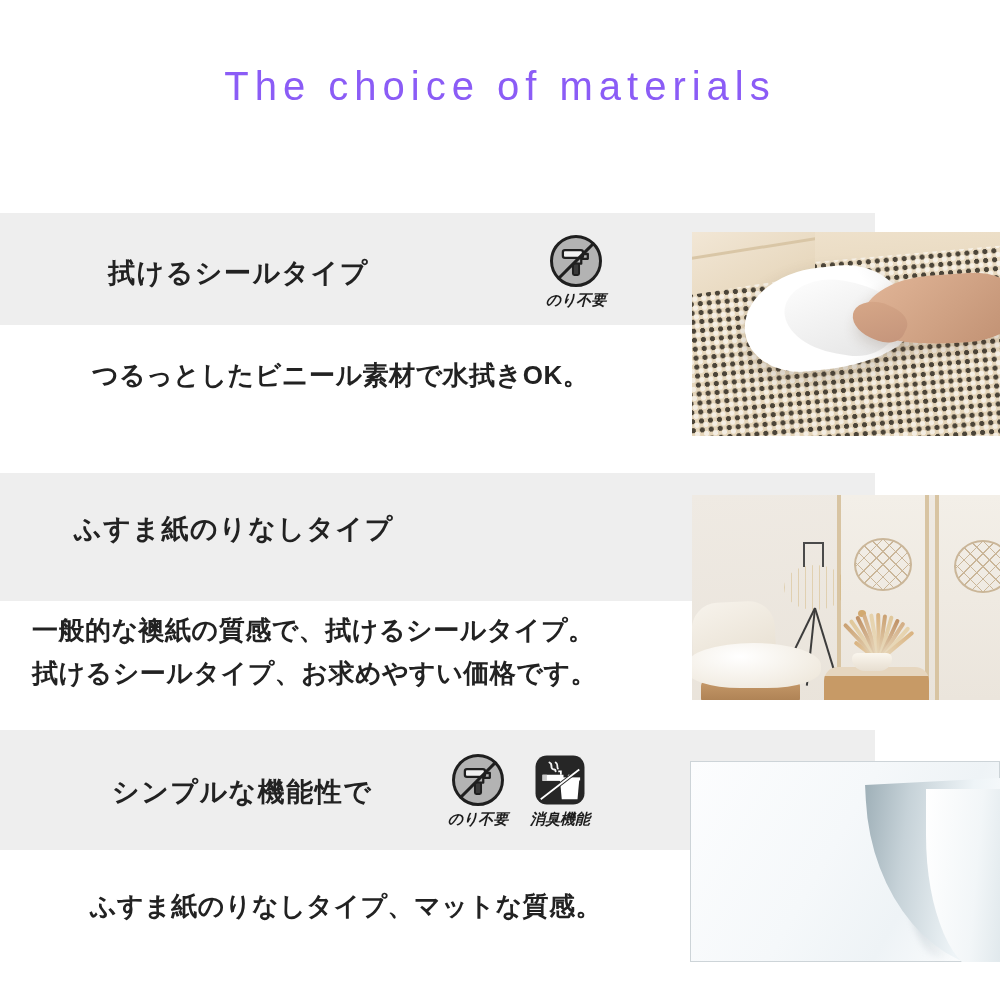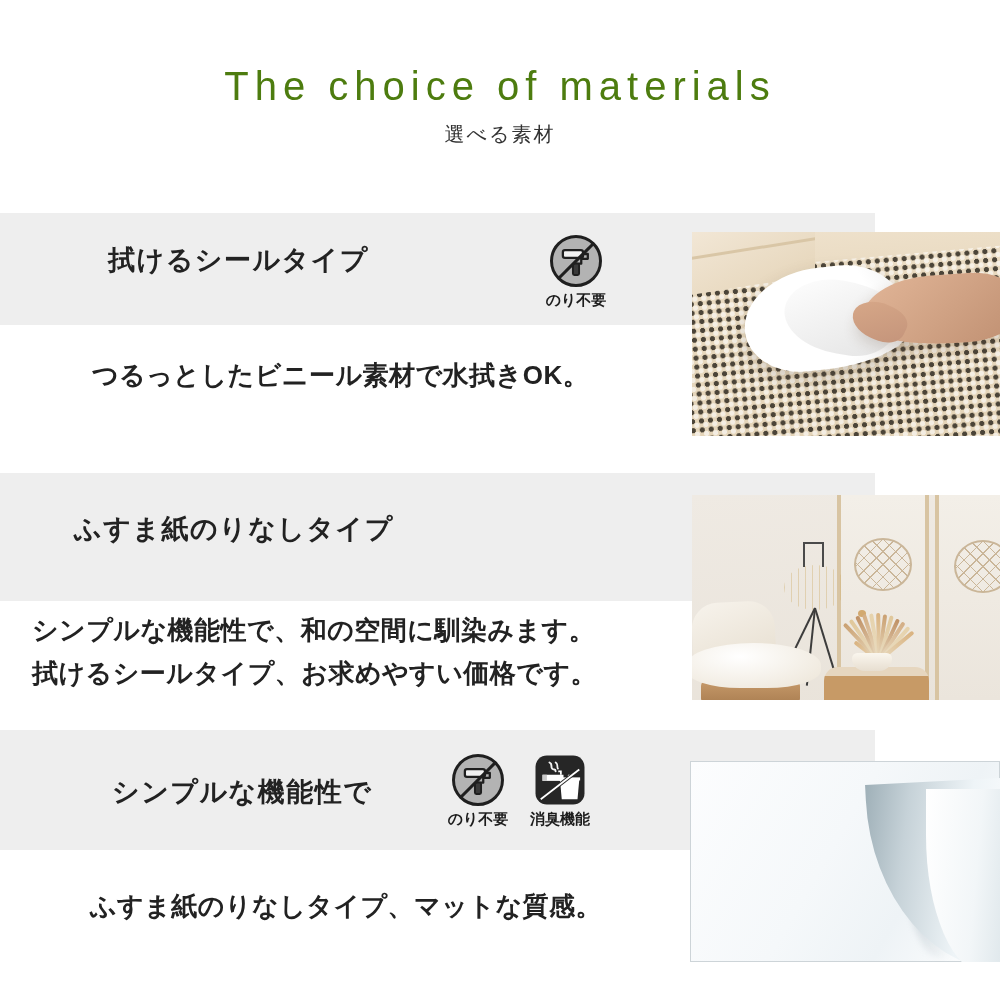--- a/index.html
+++ b/index.html
@@ -11,21 +11,21 @@
     overflow: hidden;
   }
   #page { position: relative; width: 1000px; height: 1000px; overflow: hidden; }
 
   
   .header { position: absolute; left: 0; top: 0; width: 1000px; text-align: center; }
   .header-title {
     font-size: 40px;
     letter-spacing: 6px;
     font-weight: 400;
-    color: #4d7c0f;
+    color: #8b5cf6;
     margin-top: 64px;
     line-height: 1.1;
     white-space: nowrap;
   }
   .header-sub {
     font-size: 20px;
     letter-spacing: 2px;
     color: #333;
     margin-top: 13px;
   }
@@ -46,20 +46,21 @@
     font-weight: 700;
     letter-spacing: 1.5px;
     color: #222;
     white-space: nowrap;
   }
   .badges {
     position: absolute;
     display: flex;
     gap: 14px;
     align-items: flex-start;
+    font-style: italic;
   }
   .badge { width: 68px; text-align: center; }
   .badge-icon { width: 56px; height: 56px; margin: 0 auto; display: block; }
   .badge-label {
     font-size: 15px;
     font-weight: 700;
     color: #1c1c1c;
     margin-top: 2px;
     letter-spacing: 0px;
     white-space: nowrap;
@@ -237,27 +238,26 @@
     filter: blur(3px);
   }
 </style>
 </head>
 <body>
 
 <div id="page">
 
   <div class="header">
     <div class="header-title">The choice of materials</div>
-    <div class="header-sub">選べる素材</div>
   </div>
 
   <div class="card" style="top:0;">
     <div class="band" style="top:213px;height:112px;width:875px;">
       <div class="band-inner">
-        <div class="card-title" style="left:108px;top:29px;">拭けるシールタイプ</div>
+        <div class="card-title" style="left:108px;top:42px;">拭けるシールタイプ</div>
         <div class="badges" style="left:542px;top:20px;">
           <div class="badge">
             <svg class="badge-icon" viewBox="0 0 64 64">
               <circle cx="32" cy="32" r="28" fill="#b3b3b3" stroke="#1f1f1f" stroke-width="3.4"></circle>
               <rect x="17" y="19.5" width="23" height="9" rx="2.4" fill="#f2f2f2" stroke="#1f1f1f" stroke-width="2.6"></rect>
               <path d="M40 24 h5.5 v5.5 h-7.5" fill="none" stroke="#1f1f1f" stroke-width="2.6" stroke-linejoin="round"></path>
               <path d="M38 29.5 v5.5 h-6" fill="none" stroke="#1f1f1f" stroke-width="2.6" stroke-linejoin="round"></path>
               <rect x="28.5" y="35" width="7" height="13" rx="1.6" fill="#3a3a3a" stroke="#1f1f1f" stroke-width="2.2"></rect>
               <line x1="12" y1="52" x2="52" y2="12" stroke="#1f1f1f" stroke-width="3.6"></line>
             </svg>
@@ -277,21 +277,21 @@
       <div class="p1-thumb"></div>
     </div>
   </div>
 
   <div class="card" style="top:0;">
     <div class="band" style="top:473px;height:128px;width:875px;">
       <div class="band-inner">
         <div class="card-title" style="left:74px;top:38px;">ふすま紙のりなしタイプ</div>
       </div>
     </div>
-    <div class="desc" style="left:32px;top:612px;">シンプルな機能性で、和の空間に馴染みます。</div>
+    <div class="desc" style="left:32px;top:612px;">一般的な襖紙の質感で、拭けるシールタイプ。</div>
     <div class="desc" style="left:32px;top:655px;">拭けるシールタイプ、お求めやすい価格です。</div>
     <div class="photo" style="left:692px;top:495px;width:308px;height:205px;">
       <div class="p2-wall"></div>
       <div class="p2-fusuma p2-f1"></div>
       <div class="p2-fusuma p2-f2"></div>
       <div class="p2-circle p2-c1"></div>
       <div class="p2-circle p2-c2"></div>
       <div class="p2-knob"></div>
       <div class="p2-lamp-top"></div>
       <div class="p2-lamp-shade"></div>

